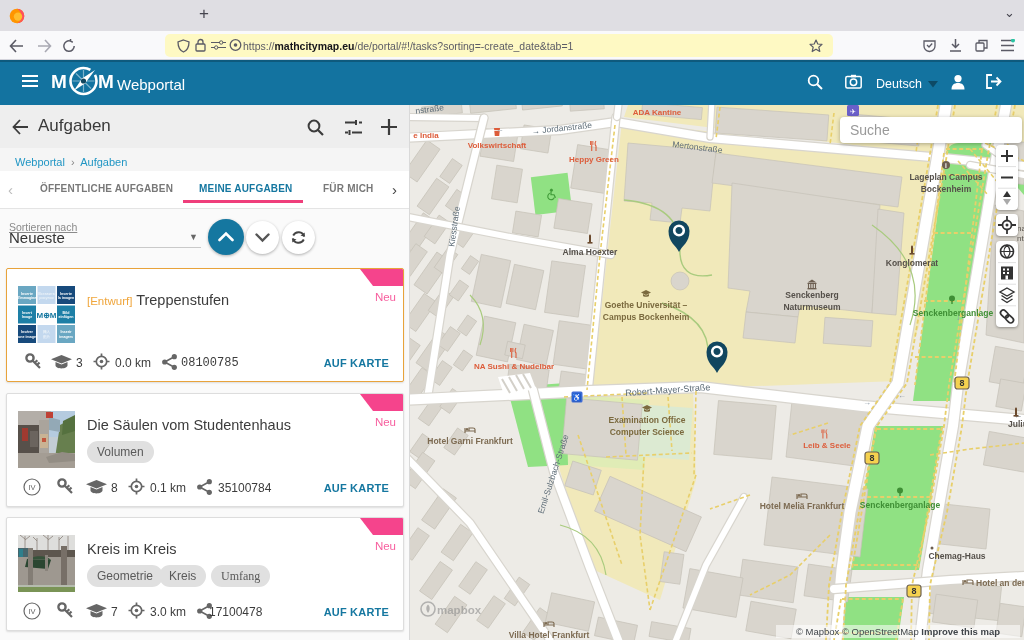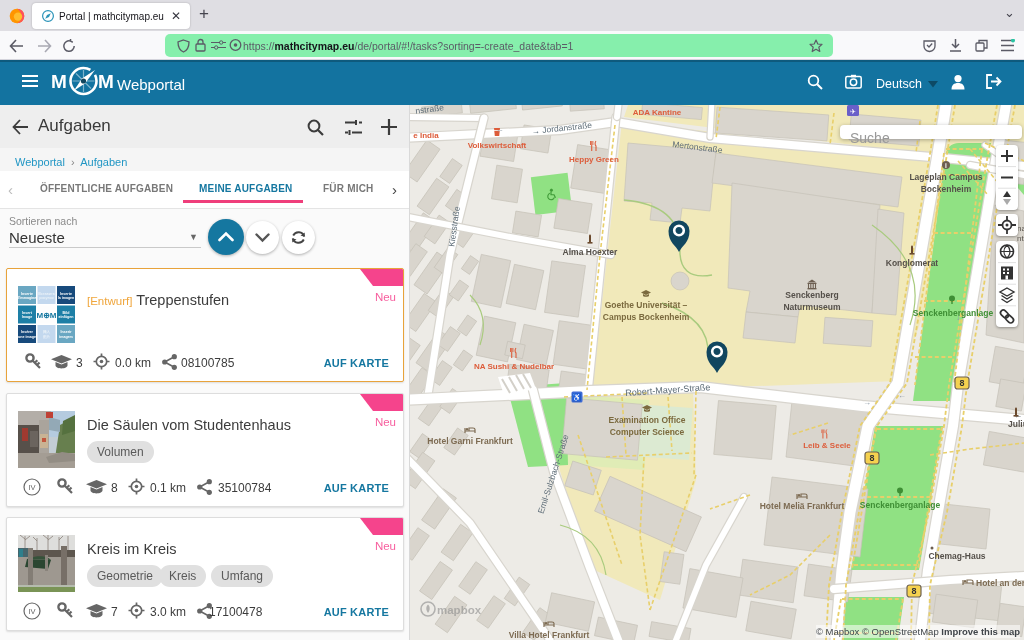--- a/index.html
+++ b/index.html
@@ -8,42 +8,42 @@
 .abs { position:absolute; }
 
 
 #tabstrip { left:0; top:0; width:1024px; height:31px; background:#dfdee3; }
 #tab { left:32px; top:3px; width:158px; height:26px; background:#fff; border-radius:4px; box-shadow:0 0 2px rgba(0,0,0,.25); }
 #tab .title { position:absolute; left:27px; top:8px; font-size:10px; color:#15141a; white-space:nowrap; }
 #tab .close { position:absolute; right:9px; top:6px; font-size:12px; color:#35353f; }
 #newtab { left:199px; top:4px; font-size:17px; color:#45444e; }
 #tablist { left:1004px; top:5px; font-size:13px; color:#45444e; }
 #addrbar { left:0; top:31px; width:1024px; height:29px; background:#f9f9fb; border-bottom:1px solid #d4d4dc; }
-#urlpill { position:absolute; left:165px; top:3px; width:668px; height:23px; background:#86efac; border-radius:5px; }
+#urlpill { position:absolute; left:165px; top:3px; width:668px; height:23px; background:#fef9c3; border-radius:5px; }
 #urltext { position:absolute; left:78px; top:6px; font-size:10.5px; color:#5b5b66; white-space:nowrap; }
 #urltext b { color:#15141a; font-weight:bold; }
 
 
 #appbar { left:0; top:60px; width:1024px; height:45px; background:#1373a0; border-top:2px solid #0e5a7d; }
 #appbar * { color:#fff; }
 #webportal { left:117px; top:14px; font-size:15px; font-weight:normal; }
 .hdric { position:absolute; top:12px; }
 
 
 #panel { left:0; top:105px; width:410px; height:535px; background:#fafafa; border-right:1px solid #d9d9d9; }
 #ptitle { left:0; top:0; width:409px; height:43px; background:#eee; }
 #ptitle h1 { position:absolute; left:38px; top:11px; font-size:17px; font-weight:normal; color:#3a3a3a; }
 #crumbs { left:0; top:43px; width:409px; height:27px; background:#f5f5f5; font-size:11px; color:#2196c4; }
 #crumbs span.sep { color:#888; }
 #tabs { left:0; top:66px; width:409px; height:38px; background:#fff; border-bottom:1px solid #e4e4e4; }
 #tabs .t { position:absolute; top:12px; font-size:10px; font-weight:bold; color:#787878; letter-spacing:.2px; }
 #tabs .active { color:#1577a0;text-align:right; }
 #tabs .chev { position:absolute; top:10px; font-size:15px; }
 #pinkline { left:183px; top:95px; width:120px; height:3px; background:#ef3e7b; }
-#sortlbl { left:9px; top:110px; font-size:10.5px; color:#8a8a8a; }
+#sortlbl { left:9px; top:116px; font-size:10.5px; color:#8a8a8a;text-decoration:underline; }
 #sortval { left:9px; top:124px; font-size:15px; color:#333; }
 #sortline { left:9px; top:142px; width:192px; height:1px; background:#c9c9c9; }
 #sortcaret { left:189px; top:127px; font-size:9px; color:#666; }
 .cbtn { position:absolute; border-radius:50%; background:#fff; box-shadow:0 1px 3px rgba(0,0,0,.3); width:33px; height:33px; }
 #btnup { left:208px; top:114px; width:36px; height:36px; background:#1577a0; }
 .card { position:absolute; left:6px; width:398px; background:#fff; border:1px solid #ddd; border-radius:2px; box-shadow:0 1px 2px rgba(0,0,0,.12); overflow:hidden; }
 .card .thumb { position:absolute; left:11px; top:17px; width:57px; height:57px; }
 .card .title { position:absolute; left:80px; top:23px; font-size:14.5px; color:#3c3c3c; }
 
 .ribbon { position:absolute; right:0; top:0; width:30px; height:17px; background:#f5448c; }
@@ -60,28 +60,20 @@
 <body>
 <div id="stage">
 
   <div id="tabstrip" class="abs">
     <svg class="abs" style="left:9px; top:8px;" width="16" height="16" viewBox="0 0 16 16">
       <circle cx="8" cy="8" r="7.3" fill="#ff9500"></circle>
       <path d="M2.2 3.5 A7.3 7.3 0 0 0 8 15.3 A7.3 7.3 0 0 1 2.2 3.5 Z" fill="#c13584"></path>
       <path d="M8 0.7 A7.3 7.3 0 0 1 15.3 8 A7.3 7.3 0 0 1 8 15.3 C11.5 13.8 13.5 10.5 12.6 7 C11.5 3.2 9.5 1.5 8 0.7 Z" fill="#ff4f5e"></path>
       <circle cx="9" cy="8.6" r="4.2" fill="#ffbd2e"></circle>
     </svg>
-    <div id="tab" class="abs">
-      <svg style="position:absolute; left:10px; top:7px;" width="12" height="12" viewBox="0 0 12 12">
-        <circle cx="6" cy="6" r="5.4" fill="none" stroke="#2a93b8" stroke-width="1.2"></circle>
-        <path d="M3.2 8.8 L5 5 L8.8 3.2 L7 7 Z" fill="#2a93b8"></path>
-      </svg>
-      <span class="title">Portal | mathcitymap.eu</span>
-      <span class="close">✕</span>
-    </div>
     <div id="newtab" class="abs">+</div>
     <div id="tablist" class="abs">⌄</div>
   </div>
   <div id="addrbar" class="abs">
     <svg class="abs" style="left:9px;top:8px;" width="15" height="14" viewBox="0 0 15 14">
         <path d="M7 1 L1.5 7 L7 13 M1.5 7 L14 7" stroke="#5b5b66" stroke-width="1.6" fill="none"></path>
       </svg>
     <svg class="abs" style="left:37px;top:8px;" width="15" height="14" viewBox="0 0 15 14">
         <path d="M8 1 L13.5 7 L8 13 M13.5 7 L1 7" stroke="#a9a9b3" stroke-width="1.6" fill="none"></path>
       </svg>
@@ -266,21 +258,21 @@
             <circle cx="8.5" cy="8.5" r="1.8" fill="#666"></circle>
             <path d="M8.5 0.5 V3.3 M8.5 13.7 V16.5 M0.5 8.5 H3.3 M13.7 8.5 H16.5" stroke="#666" stroke-width="1.7"></path>
           </svg>
         <span class="txt" style="left:108px;">0.0 km</span>
         <svg class="abs" style="left:155px;top:1px;" width="15" height="16" viewBox="0 0 15 16">
             <circle cx="12.3" cy="2.7" r="2.6" fill="#666"></circle>
             <circle cx="2.7" cy="8" r="2.6" fill="#666"></circle>
             <circle cx="12.3" cy="13.3" r="2.6" fill="#666"></circle>
             <path d="M2.7 8 L12.3 2.7 M2.7 8 L12.3 13.3" stroke="#666" stroke-width="1.6"></path>
           </svg>
-        <span class="txt" style="left:174px;">08100785</span>
+        <span class="txt" style="left:174px;font-family:Liberation Mono, monospace;">08100785</span>
         <span class="karte">AUF KARTE</span>
       </div>
     </div>
 
     <div class="card" style="top:288px; height:114px;">
       <div class="ribbon"></div>
         <div class="neu">Neu</div>
       <svg class="thumb" viewBox="0 0 57 57">
         <rect width="57" height="57" fill="#c3cdd4"></rect>
         <rect x="25" y="0" width="32" height="26" fill="#b5cbdf"></rect>
@@ -348,21 +340,21 @@
         <path d="M12 23 C20 20 30 21 33 25 L9 24 Z" fill="#35523a"></path>
         <rect x="10" y="13" width="5" height="38" fill="#837d75"></rect>
         <rect x="43" y="11" width="6" height="42" fill="#776f67"></rect>
         <rect x="27" y="20" width="3" height="16" fill="#8a847c"></rect>
         <path d="M0 52 H57 V57 H0 Z" fill="#7a9456"></path>
         <path d="M0 50 H57 V52 H0 Z" fill="#b5bcae"></path>
       </svg>
       <div class="title">Kreis im Kreis</div>
       <div class="chip" style="left:80px;">Geometrie</div>
       <div class="chip" style="left:152px;">Kreis</div>
-      <div class="chip" style="left:204px;">Umfang</div>
+      <div class="chip" style="left:204px;font-family:Liberation Serif, serif;">Umfang</div>
       <div class="crow" style="top:84px;">
         <svg class="abs" style="left:16px;top:0px;" width="18" height="18" viewBox="0 0 18 18">
             <circle cx="9" cy="9" r="8" stroke="#666" stroke-width="1.2" fill="none"></circle>
             <text x="9" y="12" font-size="7.5" fill="#666" text-anchor="middle">IV</text>
           </svg>
         <svg class="abs" style="left:50px;top:0px;" width="17" height="17" viewBox="0 0 17 17">
             <circle cx="5" cy="5" r="3.6" stroke="#666" stroke-width="2.4" fill="none"></circle>
             <path d="M7.5 7.5 L15 15 M12 12 L14.5 9.5 M9.8 9.8 L12.3 7.3" stroke="#666" stroke-width="2.2"></path>
           </svg>
         <svg class="abs" style="left:79px;top:2px;" width="21" height="14" viewBox="0 0 21 14">
@@ -697,21 +689,21 @@
 <g transform="translate(269,126)">
       <path d="M0 21 C-3 14.5 -10.5 11.5 -10.5 0 A10.5 10.5 0 1 1 10.5 0 C10.5 11.5 3 14.5 0 21 Z" fill="#11465f"></path>
       <circle cx="0" cy="-0.5" r="4.8" fill="none" stroke="#fff" stroke-width="2.6"></circle>
     </g>
 <g transform="translate(307,247)">
       <path d="M0 21 C-3 14.5 -10.5 11.5 -10.5 0 A10.5 10.5 0 1 1 10.5 0 C10.5 11.5 3 14.5 0 21 Z" fill="#11465f"></path>
       <circle cx="0" cy="-0.5" r="4.8" fill="none" stroke="#fff" stroke-width="2.6"></circle>
     </g>
 </svg>
 
-    <div class="abs" style="left:430px; top:20px; width:182px; height:14px; background:#fff; border-radius:4px; box-shadow:0 1px 4px rgba(0,0,0,.3);">
+    <div class="abs" style="left:430px; top:12px; width:182px; height:26px; background:#fff; border-radius:4px; box-shadow:0 1px 4px rgba(0,0,0,.3);">
       <span style="position:absolute; left:10px; top:5px; font-size:14px; color:#999;">Suche</span>
     </div>
     <div class="mctl abs" style="left:586px; top:40px; height:65px;">
       <svg width="22" height="65" viewBox="0 0 22 65">
         <path d="M11 5 V17 M5 11 H17" stroke="#333" stroke-width="2"></path>
         <path d="M5 32.5 H17" stroke="#333" stroke-width="2"></path>
         <path d="M11 46 L15 52 H7 Z" fill="#333"></path>
         <path d="M11 60 L15 54 H7 Z" fill="#aaa"></path>
         <path d="M2 21.6 H20 M2 43.2 H20" stroke="#e0e0e0" stroke-width="1"></path>
       </svg>
@@ -743,15 +735,15 @@
         <path d="M2 21.6 H20 M2 43.2 H20 M2 64.8 H20" stroke="#e0e0e0" stroke-width="1"></path>
       </svg>
     </div>
     <div class="abs" style="left:10px; top:496px; width:66px; height:16px; opacity:.6;">
       <svg width="66" height="16" viewBox="0 0 66 16">
           <circle cx="8" cy="8" r="7" fill="none" stroke="#8c8c8c" stroke-width="1.6"></circle>
           <path d="M8 3.5 C10 5 10.5 9 8 12 C5.5 9 6 5 8 3.5 Z" fill="#8c8c8c"></path>
           <text x="17" y="12.5" font-size="11.5" fill="#8c8c8c" font-weight="bold">mapbox</text>
         </svg>
     </div>
-    <div class="abs" style="right:4px; bottom:2px; font-size:9.5px; color:#40454a; background:rgba(255,255,255,.55); padding:1px 0;">© Mapbox © OpenStreetMap <b>Improve this map</b></div>
+    <div class="abs" style="right:4px; bottom:2px; font-size:9.5px; color:#40454a; background:rgba(255,255,255,.55); padding:1px 20px;">© Mapbox © OpenStreetMap <b>Improve this map</b></div>
   </div>
 </div>
 
 </body></html>

